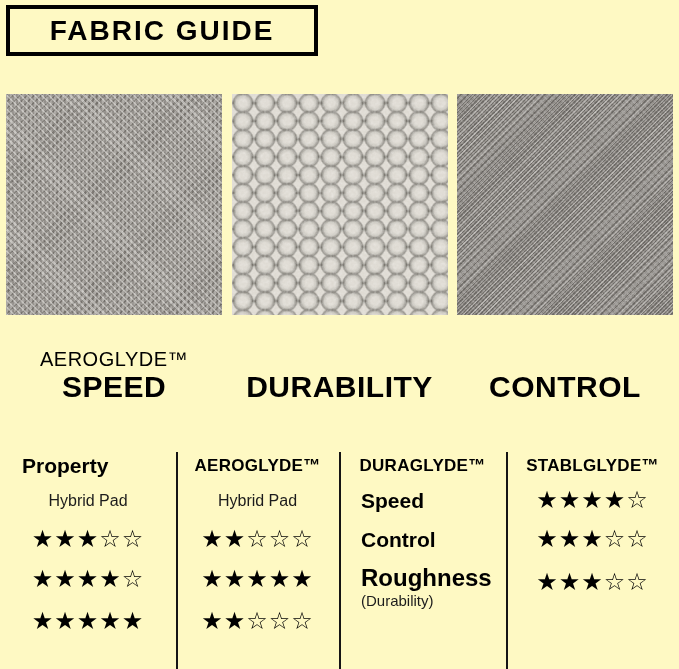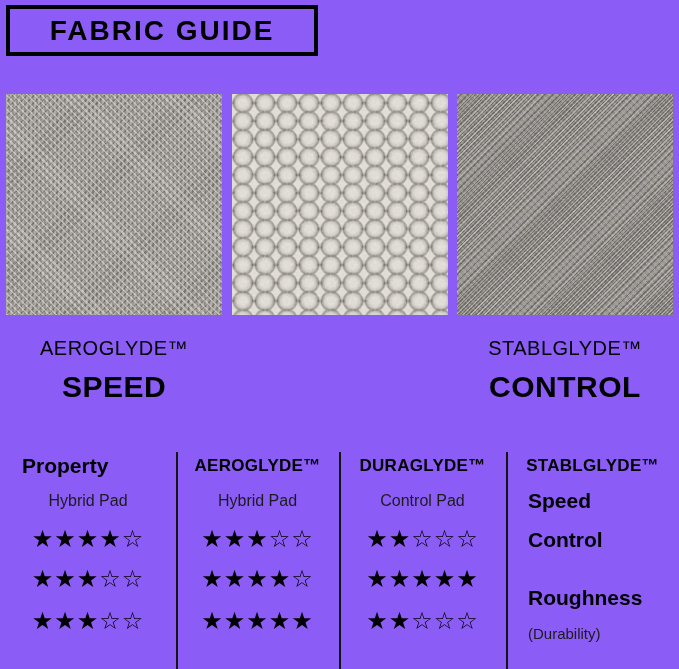--- a/index.html
+++ b/index.html
@@ -1,17 +1,17 @@
 <!DOCTYPE html>
 <html><head>
 <meta charset="utf-8">
 <style>
   html,body{margin:0;padding:0;background:#fff;}
   #page{
-    position:relative; width:679px; height:669px; background:#8b5cf6;
+    position:relative; width:679px; height:669px; background:#fef9c3;
     font-family:"Liberation Sans","DejaVu Sans",sans-serif; color:#000;
     overflow:hidden;
   }
   
   .title-box{
     position:absolute; left:6px; top:5px; width:312px; height:51px;
     border:4px solid #000; box-sizing:border-box;
     display:flex; align-items:center; justify-content:center;
   }
   .title-text{font-weight:bold; font-size:28px; letter-spacing:2px; white-space:nowrap;}
@@ -44,43 +44,43 @@
       repeating-linear-gradient(135deg, rgba(25,24,22,.30) 2.4px 3.6px, rgba(25,24,22,0) 3.6px 5px),
       repeating-linear-gradient(45deg,  rgba(255,255,255,.07) 0 2px,   rgba(0,0,0,.07) 2px 5px);
   }
   .noise{position:absolute; left:0; top:0; width:100%; height:100%; mix-blend-mode:overlay; opacity:.5;}
 
   
   .brand-row,.attr-row{
     position:absolute; left:6px; width:667px;
     display:flex; justify-content:space-between;
   }
-  .brand-row{top:337px;gap:25px;}
+  .brand-row{top:348px;gap:25px;}
   .attr-row{top:370px;}
   .brand{width:216px; text-align:center; font-size:20px; letter-spacing:.5px; white-space:nowrap;}
   .tm{font-size:20px;}
   .attr{width:216px; text-align:center; font-weight:bold; font-size:30px; letter-spacing:.5px; white-space:nowrap;}
 
   
   .ctable{
     position:absolute; left:0; top:450px; width:598px; height:219px;
     display:grid;
     grid-template-columns:176px 163px 167px 173px;
     grid-template-rows:32px 38px 40px 39px 70px;
   }
   .cell{display:flex; align-items:center; justify-content:center; white-space:nowrap;}
   .prop{justify-content:flex-start; padding-left:22px; font-weight:bold; font-size:21px; box-sizing:border-box;}
   .bh{font-weight:bold; font-size:17px; letter-spacing:.3px;}
   .bh .tm{font-size:17px;}
   .type{font-size:16px; color:#1c1c1c;}
   .stars{font-family:"DejaVu Sans",sans-serif; font-size:24px; letter-spacing:1px; color:#000; padding-bottom:2px;}
   .row-last{align-items:flex-start; padding-top:8px; box-sizing:border-box;}
   .prop-rough{display:block; padding-top:5px;}
-  .rough-main{display:block; font-weight:bold; font-size:21px; line-height:1.1;margin-top:21px;}
-  .rough-sub{display:block; font-weight:normal; font-size:15px; color:#1c1c1c; margin-top:16px;}
+  .rough-main{display:block; font-weight:bold; font-size:24px; line-height:1.1;}
+  .rough-sub{display:block; font-weight:normal; font-size:15px; color:#1c1c1c; margin-top:1px;}
 
   .vline{position:absolute; top:452px; height:217px; width:1.5px; background:#151515;}
   .vline-1{left:176px;} .vline-2{left:339px;} .vline-3{left:506px;}
 </style>
 </head>
 <body>
 
 <div id="page">
 
   <div class="title-box">
@@ -114,27 +114,25 @@
         </filter>
         <rect width="100%" height="100%" filter="url(#nz3)"></rect>
       </svg>
     </div>
   </div>
 
   <div class="brand-row">
     <div class="brand">
       <span>AEROGLYDE</span><span class="tm">™</span>
     </div>
-    <div class="brand">
-      <span>STABLGLYDE</span><span class="tm">™</span>
-    </div>
   </div>
 
   <div class="attr-row">
     <div class="attr">SPEED</div>
+    <div class="attr">DURABILITY</div>
     <div class="attr">CONTROL</div>
   </div>
 
   <div class="ctable">
 
     <div class="cell prop">Property</div>
     <div class="cell bh">
       <span>AEROGLYDE</span>
         <span class="tm">™</span>
     </div>
@@ -142,21 +140,20 @@
       <span>DURAGLYDE</span>
         <span class="tm">™</span>
     </div>
     <div class="cell bh">
       <span>STABLGLYDE</span>
         <span class="tm">™</span>
     </div>
 
     <div class="cell type">Hybrid Pad</div>
     <div class="cell type">Hybrid Pad</div>
-    <div class="cell type">Control Pad</div>
 
     <div class="cell prop">Speed</div>
     <div class="cell stars">★★★★☆</div>
     <div class="cell stars">★★★☆☆</div>
     <div class="cell stars">★★☆☆☆</div>
 
     <div class="cell prop">Control</div>
     <div class="cell stars">★★★☆☆</div>
     <div class="cell stars">★★★★☆</div>
     <div class="cell stars">★★★★★</div>

